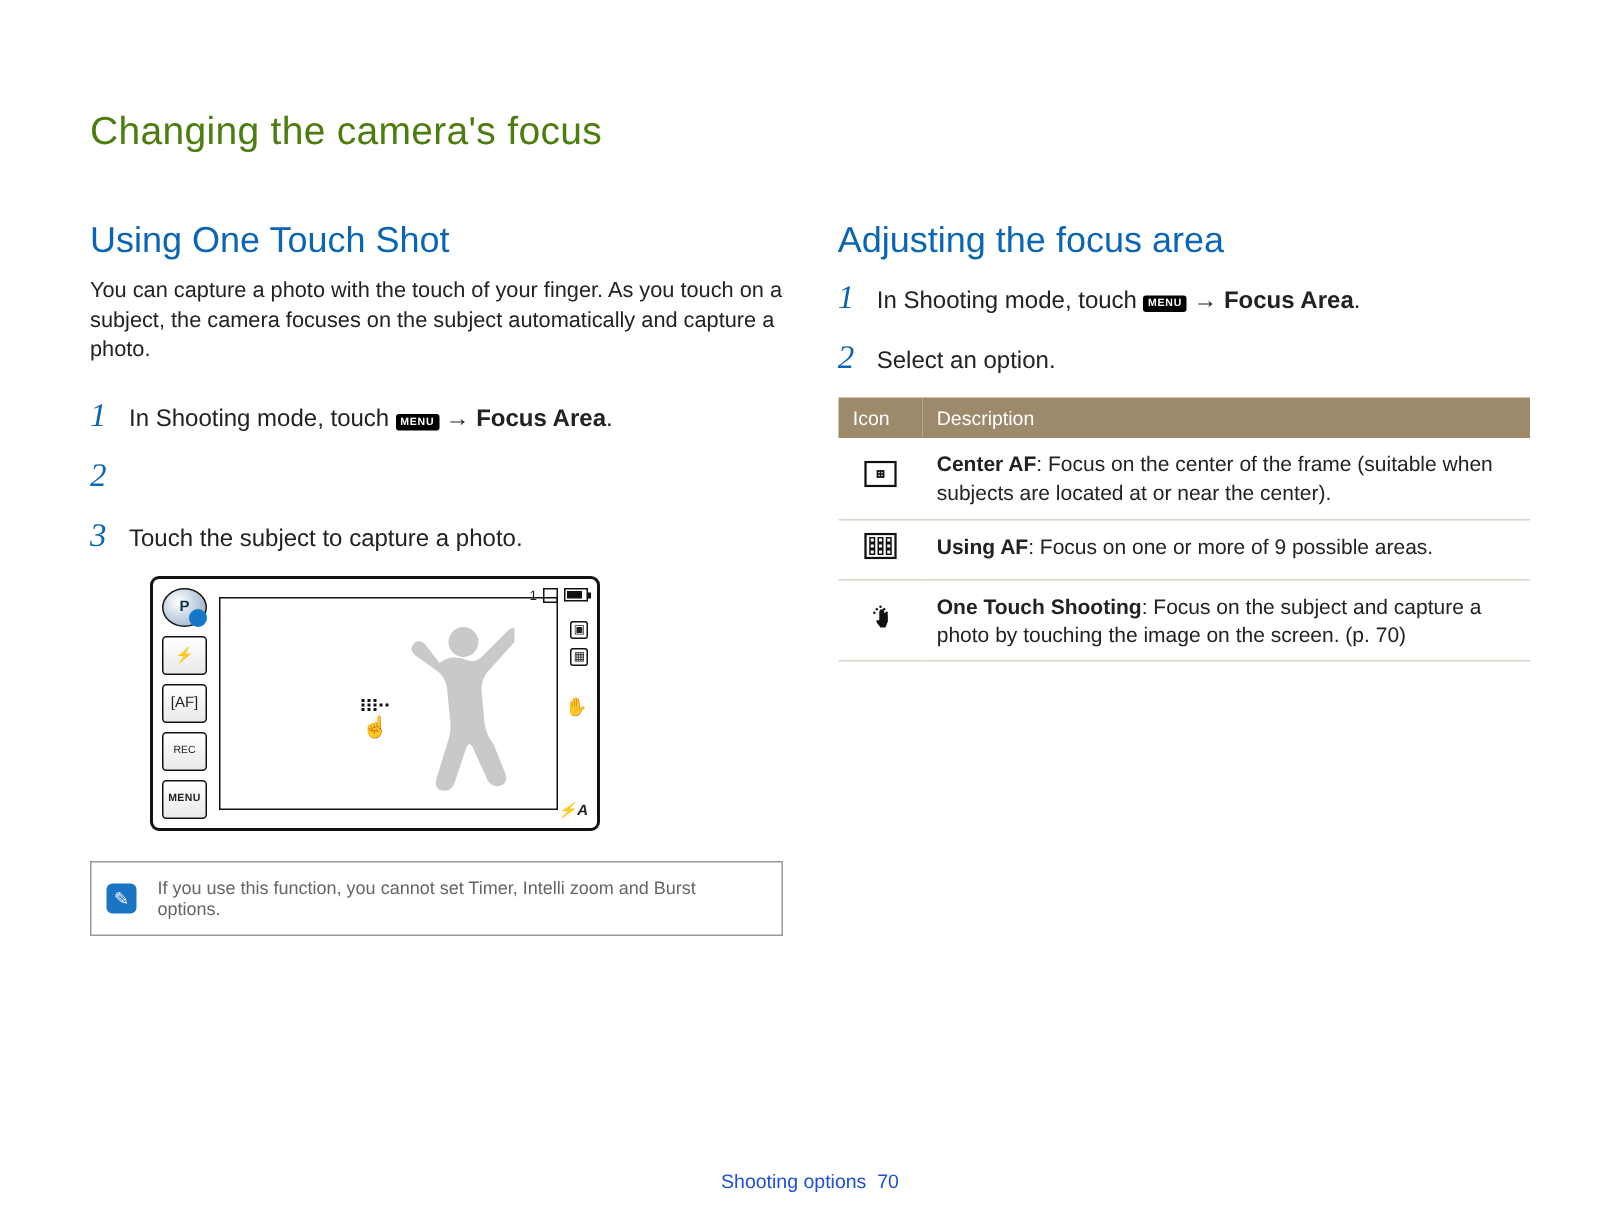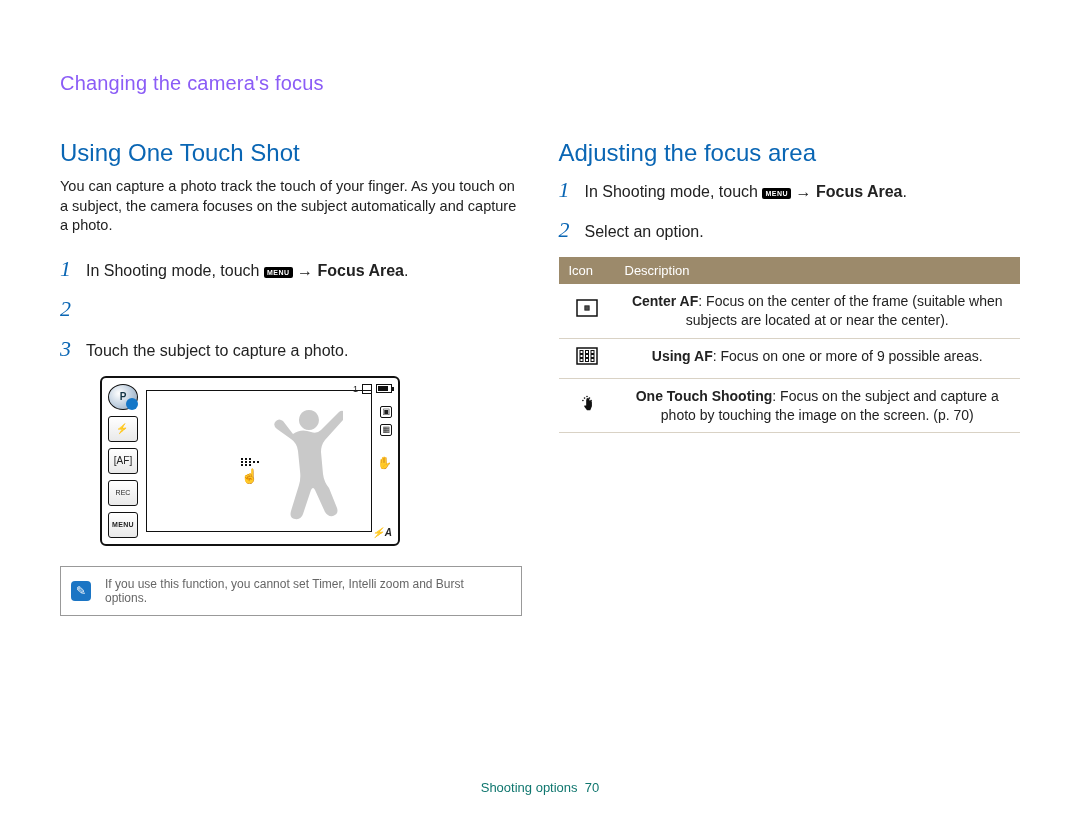--- a/index.html
+++ b/index.html
@@ -5,23 +5,23 @@
   * { box-sizing: border-box; margin: 0; padding: 0; }
   html, body { width: 1080px; height: 815px; }
   body {
     font-family: Arial, Helvetica, sans-serif;
     background: #fff;
     color: #222;
     padding: 72px 60px 20px 60px;
     position: relative;
   }
   .section-title {
-    font-size: 20px;
+    font-size: 26px;
     font-weight: 300;
-    color: #8b5cf6;
+    color: #4d7c0f;
     letter-spacing: 0.2px;
     margin-bottom: 44px;
   }
   .columns {
     display: flex;
     gap: 37px;
   }
   .col {
     flex: 1 1 50%;
   }
@@ -199,21 +199,20 @@
     text-align: left;
     padding: 6px 10px;
     font-size: 13px;
   }
   table.icon-table th.icon-col { width: 56px; }
   table.icon-table td {
     border-bottom: 1px solid #d9d2c5;
     padding: 8px 10px;
     vertical-align: top;
     line-height: 1.35;
-    text-align: center;
   }
   table.icon-table td.icon-cell {
     text-align: center;
     vertical-align: middle;
     padding: 8px 4px;
   }
   .af-icon {
     display: inline-flex;
     width: 22px; height: 18px;
     align-items: center; justify-content: center;
@@ -225,33 +224,33 @@
     color: #888;
     line-height: 1.4;
     margin-top: 14px;
   }
 
   .page-foot {
     position: absolute;
     left: 0; right: 0; bottom: 20px;
     text-align: center;
     font-size: 13px;
-    color: #0f766e;
+    color: #1d4ed8;
   }
 </style>
 </head>
 <body>
 
 <div class="section-title">Changing the camera's focus</div>
 
 <div class="columns">
 
   <div class="col">
     <div class="h2-blue">Using One Touch Shot</div>
-    <div class="para">You can capture a photo track the touch of your finger. As you touch on a subject, the camera focuses on the subject automatically and capture a photo.</div>
+    <div class="para">You can capture a photo with the touch of your finger. As you touch on a subject, the camera focuses on the subject automatically and capture a photo.</div>
 
     <ul class="steps">
       <li>
         <span class="step-num">1</span>
         <span>
           <span>In Shooting mode, touch </span>
           <span class="menu-chip">MENU</span>
           <span> → </span>
           <span class="bold">Focus Area</span><span>.</span>
         </span>

